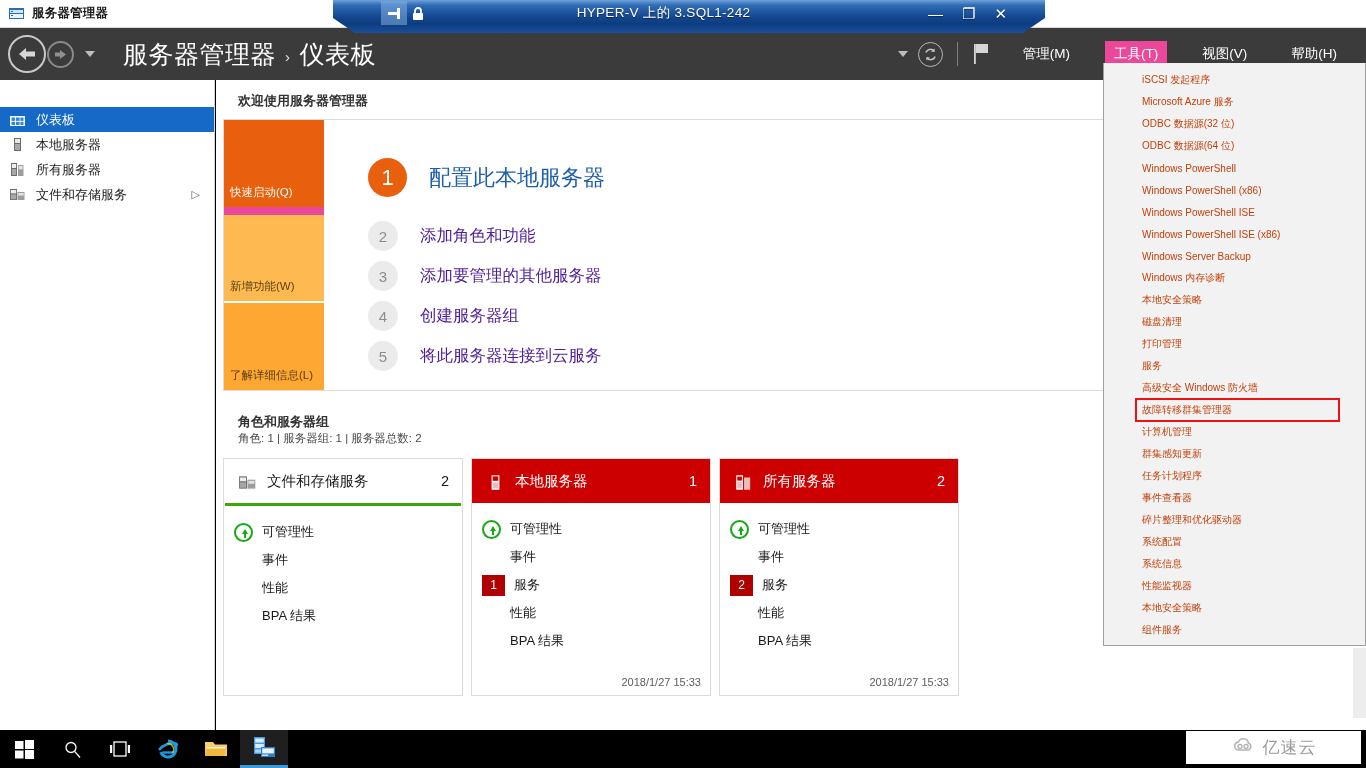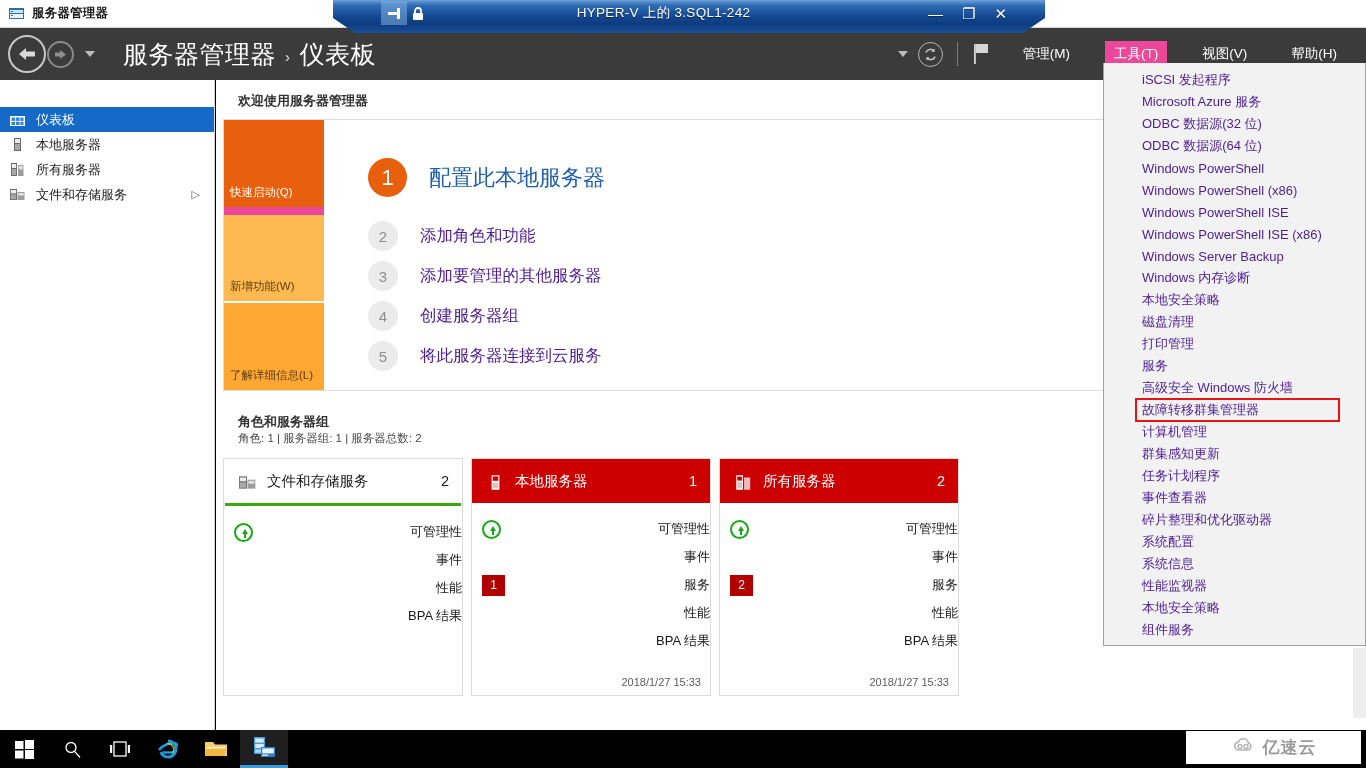--- a/index.html
+++ b/index.html
@@ -136,21 +136,21 @@
   .card { width: 240px; height: 238px; background: #ffffff; border: 1px solid #dcdcdc; position: relative; }
   .card-hdr {
     height: 44px; display: flex; align-items: center; gap: 12px; padding: 0 13px 0 14px;
     font-size: 14.5px;
   }
   .card-hdr.white { background: #ffffff; color: #1a1a1a; }
   .card-hdr.red { background: #cc0000; color: #ffffff; }
   .card-hdr .count { margin-left: auto; font-size: 14.5px; }
   .card-accent { height: 3px; background: #3aa80a; margin: 0 1px; }
   .card-body { padding: 12px 0 0 0; }
-  .crow { display: flex; align-items: center; height: 28px; padding-left: 10px; gap: 19px; font-size: 13px; color: #1a1a1a; justify-content: space-between; }
+  .crow { display: flex; align-items: center; height: 28px; padding-left: 10px; gap: 9px; font-size: 13px; color: #1a1a1a; }
   .crow .ok { width: 19px; height: 19px; border-radius: 50%; border: 2px solid #15a915; position: relative; flex: none; }
   .crow .ok::after {
     content: ""; position: absolute; left: 6px; top: 4px;
     width: 0; height: 0; border-left: 3px solid transparent; border-right: 3px solid transparent;
     border-bottom: 5px solid #15a915;
   }
   .crow .ok::before {
     content: ""; position: absolute; left: 7.5px; top: 8px; width: 2px; height: 5px; background: #15a915;
   }
   .crow .numbox {
@@ -161,21 +161,21 @@
   .card-ts { position: absolute; right: 9px; bottom: 7px; font-size: 11px; color: #5d5d5d; }
 
   
   .dropdown {
     position: absolute; left: 1103px; top: 63px; width: 263px; height: 583px;
     background: #f2f2f2; border: 1px solid #a0a0a0; border-top: none;
     z-index: 60; padding: 6px 0 6px 0;
   }
   .dd-item {
     height: 22px; display: flex; align-items: center; padding-left: 38px;
-    font-size: 13px; color: #4c1d95; white-space: nowrap;
+    font-size: 10px; color: #c2410c; white-space: nowrap;
   }
   .dd-item.marked {
     outline: 2px solid #ee1111; outline-offset: -1px;
     margin: 0 26px 0 32px; padding-left: 6px; background: #f2f2f2;
   }
 
   
   .taskbar {
     position: absolute; left: 0; bottom: 0; width: 1366px; height: 38px;
     background: #000000; display: flex; align-items: center; z-index: 70;
@@ -183,21 +183,21 @@
   .tb-btn { width: 48px; height: 38px; display: flex; align-items: center; justify-content: center; position: relative; }
   .tb-btn.active { background: #1f1f1f; border-bottom: 3px solid #3a9bdc; }
   .tray { margin-left: auto; display: flex; align-items: center; gap: 13px; padding-right: 8px; color: #fff; }
   .tray .ime { font-size: 12.5px; }
   .clock { font-size: 11.5px; line-height: 1.25; text-align: right; color: #ffffff; margin-left: 4px; }
   .watermark {
     position: absolute; right: 5px; bottom: 4px; width: 175px; height: 33px;
     background: #ffffff; display: flex; align-items: center; justify-content: center;
     gap: 6px; z-index: 80;
   }
-  .watermark .wm-text { color: #9a9a9a; font-size: 17px; font-weight: bold; letter-spacing: 1px; }
+  .watermark .wm-text { color: #9a9a9a; font-size: 17px; font-weight: normal; letter-spacing: 1px; }
   .scroll-nub { position: absolute; right: 0; top: 648px; width: 13px; height: 70px; background: #ededed; z-index: 5; }
 </style>
 </head>
 <body>
 
 <div id="root">
 
   <div class="sm-titlebar">
     <span class="tb-icon">
       <svg width="17" height="17" viewBox="0 0 17 17">

